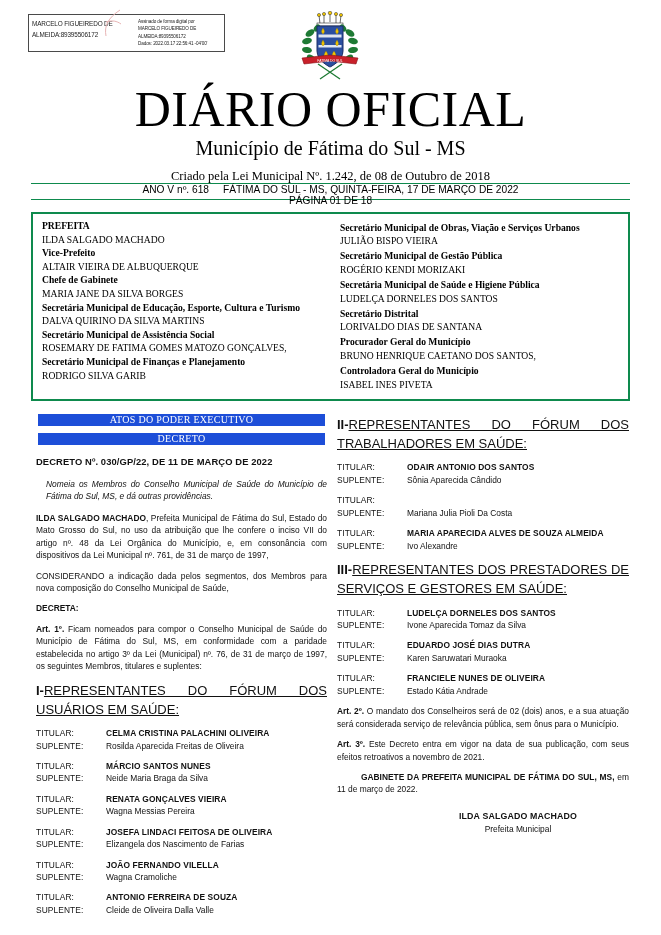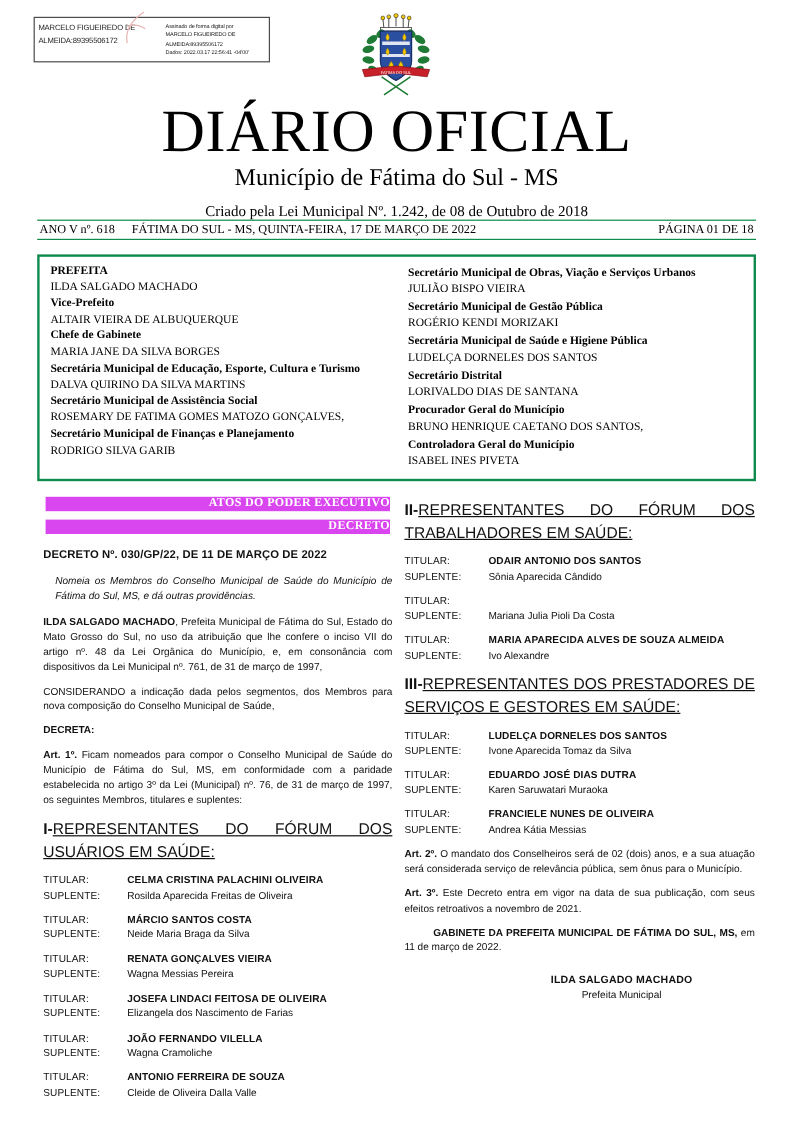--- a/index.html
+++ b/index.html
@@ -100,24 +100,25 @@
     position: absolute;
     left: 31px;
     top: 183px;
     width: 599px;
     border-top: 1.6px solid #0e8a4d;
     border-bottom: 1.6px solid #0e8a4d;
     height: 17px;
     display: flex;
     align-items: center;
     justify-content: space-between;
-    font-family: Liberation Serif, serif;
+    font-family: Liberation Sans, sans-serif;
     font-size: 10.2px;
     box-sizing: border-box;
     padding: 0 2px;
+    flex-direction: column;
   }
   .issue-left { display: flex; gap: 14px; }
 
   
   .officials {
     position: absolute;
     left: 31px;
     top: 212px;
     width: 599px;
     height: 189px;
@@ -139,29 +140,28 @@
     text-align: justify;
   }
   .off-name {
     font-weight: normal;
   }
   .off-col.right .off-role { margin-top: 1.5px; }
 
   
   .green-bar {
     position: absolute;
-    background: #d946ef;
+    background: #1d4ed8;
     color: #ffffff;
-    text-align: right;
+    text-align: center;
     font-family: "Liberation Serif", serif;
     font-size: 10px;
     letter-spacing: 0.3px;
     height: 12px;
     line-height: 12px;
-    font-weight: bold;
   }
   #bar-atos    { left: 38px; top: 414px; width: 287px; }
   #bar-decreto { left: 38px; top: 433px; width: 287px; }
 
   
   .col {
     position: absolute;
     font-family: "Liberation Sans", sans-serif;
     font-size: 8.4px;
     line-height: 1.48;
@@ -347,21 +347,21 @@
           <span class="mval-wrap mval-t">CELMA CRISTINA PALACHINI OLIVEIRA</span>
         </div>
         <div class="mrow">
           <span class="mlabel">SUPLENTE:</span>
           <span class="mval-wrap mval-s">Rosilda Aparecida Freitas de Oliveira</span>
         </div>
       </div>
       <div class="member">
         <div class="mrow">
           <span class="mlabel">TITULAR:</span>
-          <span class="mval-wrap mval-t">MÁRCIO SANTOS COSTA</span>
+          <span class="mval-wrap mval-t">MÁRCIO SANTOS NUNES</span>
         </div>
         <div class="mrow">
           <span class="mlabel">SUPLENTE:</span>
           <span class="mval-wrap mval-s">Neide Maria Braga da Silva</span>
         </div>
       </div>
       <div class="member">
         <div class="mrow">
           <span class="mlabel">TITULAR:</span>
           <span class="mval-wrap mval-t">RENATA GONÇALVES VIEIRA</span>
@@ -459,21 +459,21 @@
           <span class="mval-wrap mval-s">Karen Saruwatari Muraoka</span>
         </div>
       </div>
       <div class="member">
         <div class="mrow">
           <span class="mlabel">TITULAR:</span>
           <span class="mval-wrap mval-t">FRANCIELE NUNES DE OLIVEIRA</span>
         </div>
         <div class="mrow">
           <span class="mlabel">SUPLENTE:</span>
-          <span class="mval-wrap mval-s">Andrea Kátia Messias</span>
+          <span class="mval-wrap mval-s">Estado Kátia Andrade</span>
         </div>
       </div>
     </div>
   <p class="blk"><span class="b">Art. 2º.</span><span> O mandato dos Conselheiros será de 02 (dois) anos, e a sua atuação será considerada serviço de relevância pública, sem ônus para o Município.</span></p>
   <p class="blk"><span class="b">Art. 3º.</span><span> Este Decreto entra em vigor na data de sua publicação, com seus efeitos retroativos a novembro de 2021.</span></p>
   <p class="gabinete"><span class="gab-indent"></span><span class="b">GABINETE DA PREFEITA MUNICIPAL DE FÁTIMA DO SUL, MS,</span><span> em 11 de março de 2022.</span></p>
   <div class="sign-block">
     <div class="sign-name">ILDA SALGADO MACHADO</div>
     <div class="sign-role">Prefeita Municipal</div>
   </div>

